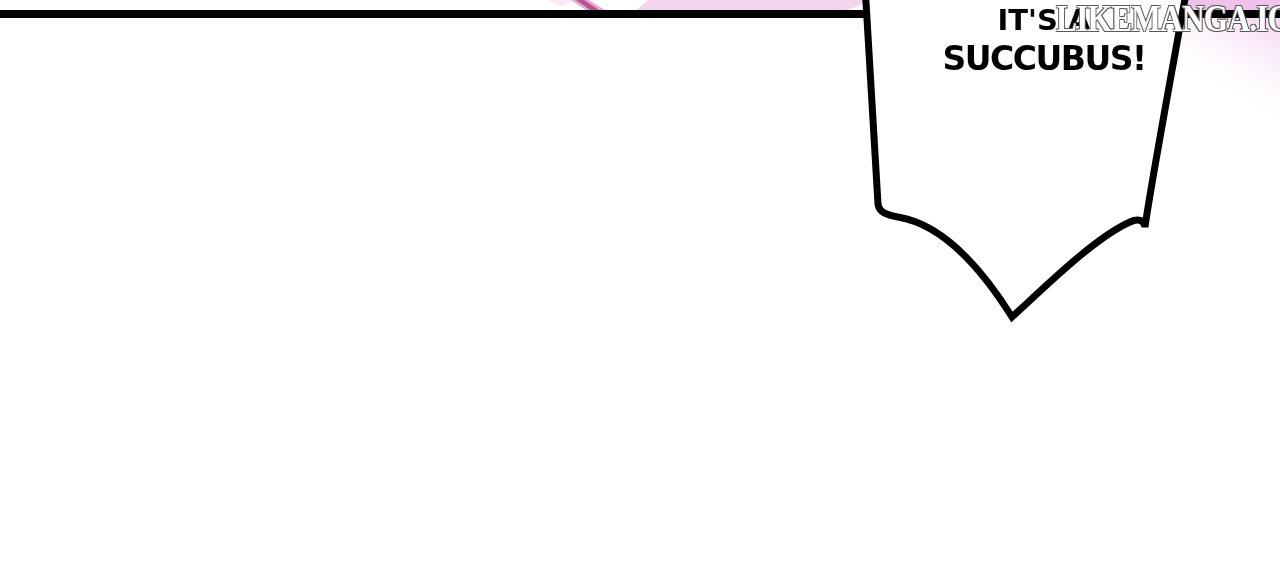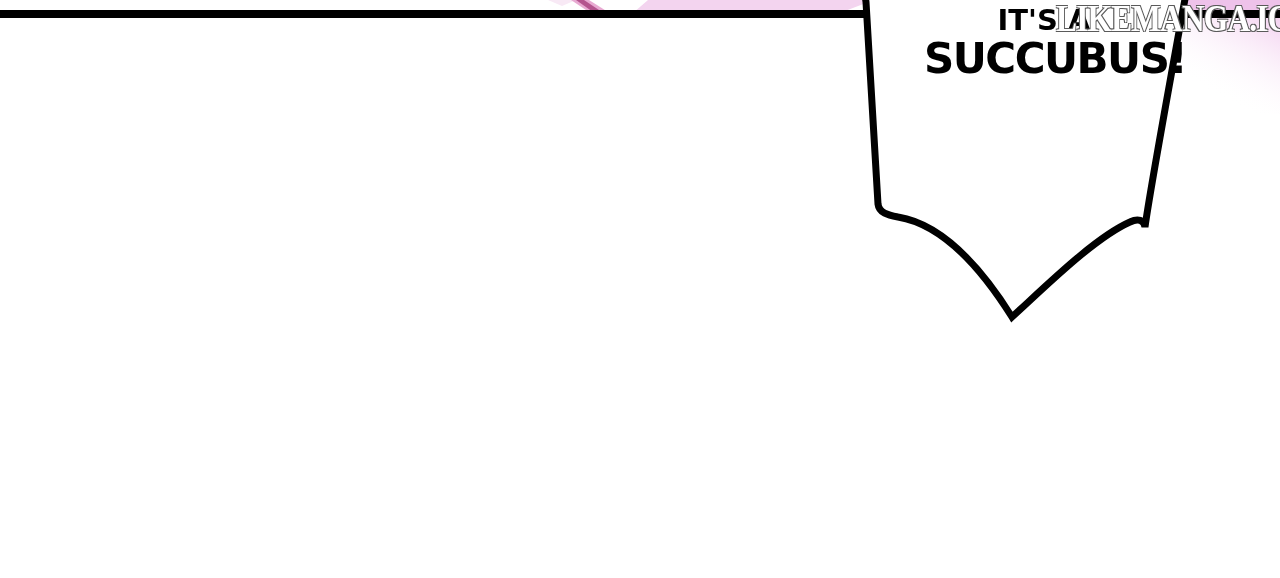--- a/index.html
+++ b/index.html
@@ -39,21 +39,21 @@
     font-weight: 700;
     font-family: "DejaVu Sans", sans-serif;
   }
   .bubble-line1 {
     font-size: 29px;
     line-height: 36px;
     letter-spacing: 0px;
     white-space: nowrap;
   }
   .bubble-line2 {
-    font-size: 42px;
+    font-size: 33px;
     line-height: 42px;
     letter-spacing: -1.5px;
     white-space: nowrap;
     text-align: center;
   }
   .watermark {
     position: absolute;
     left: 1056px;
     top: -2px;
     width: 260px;

